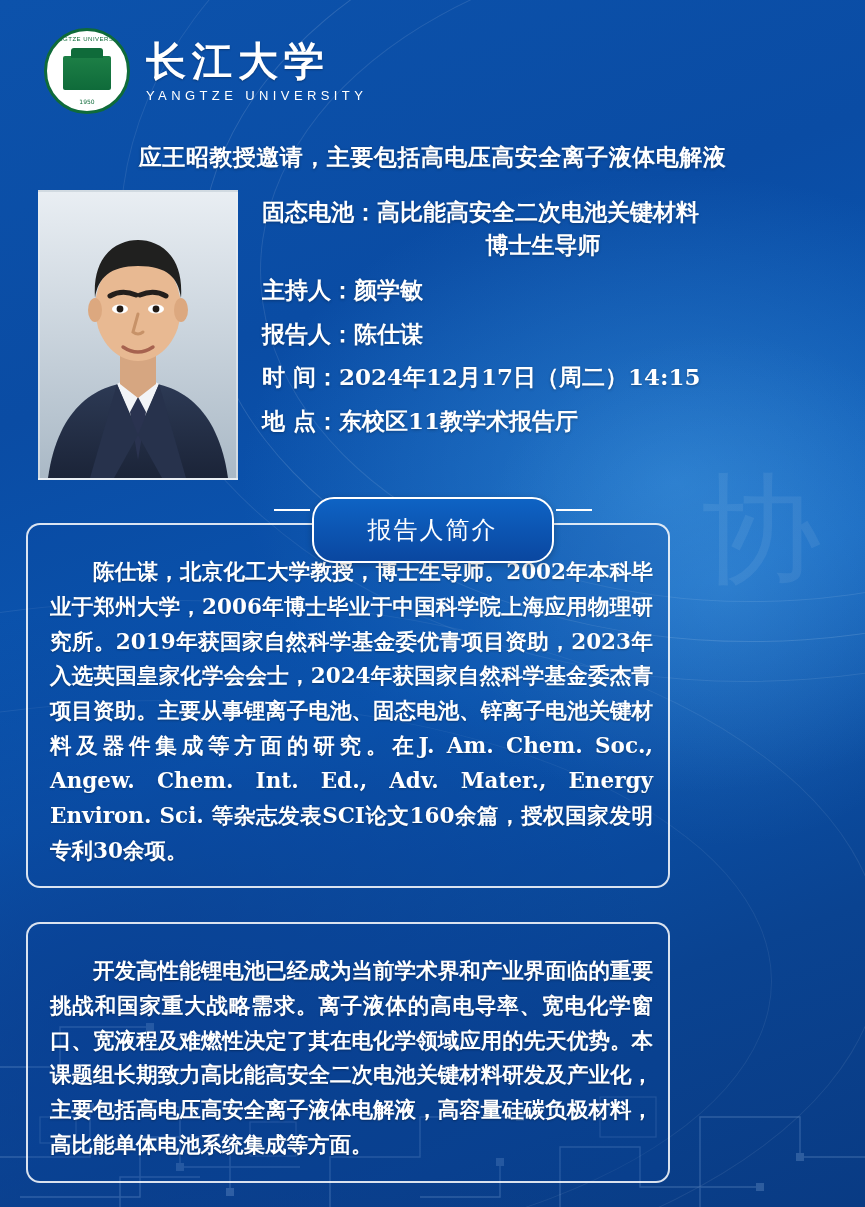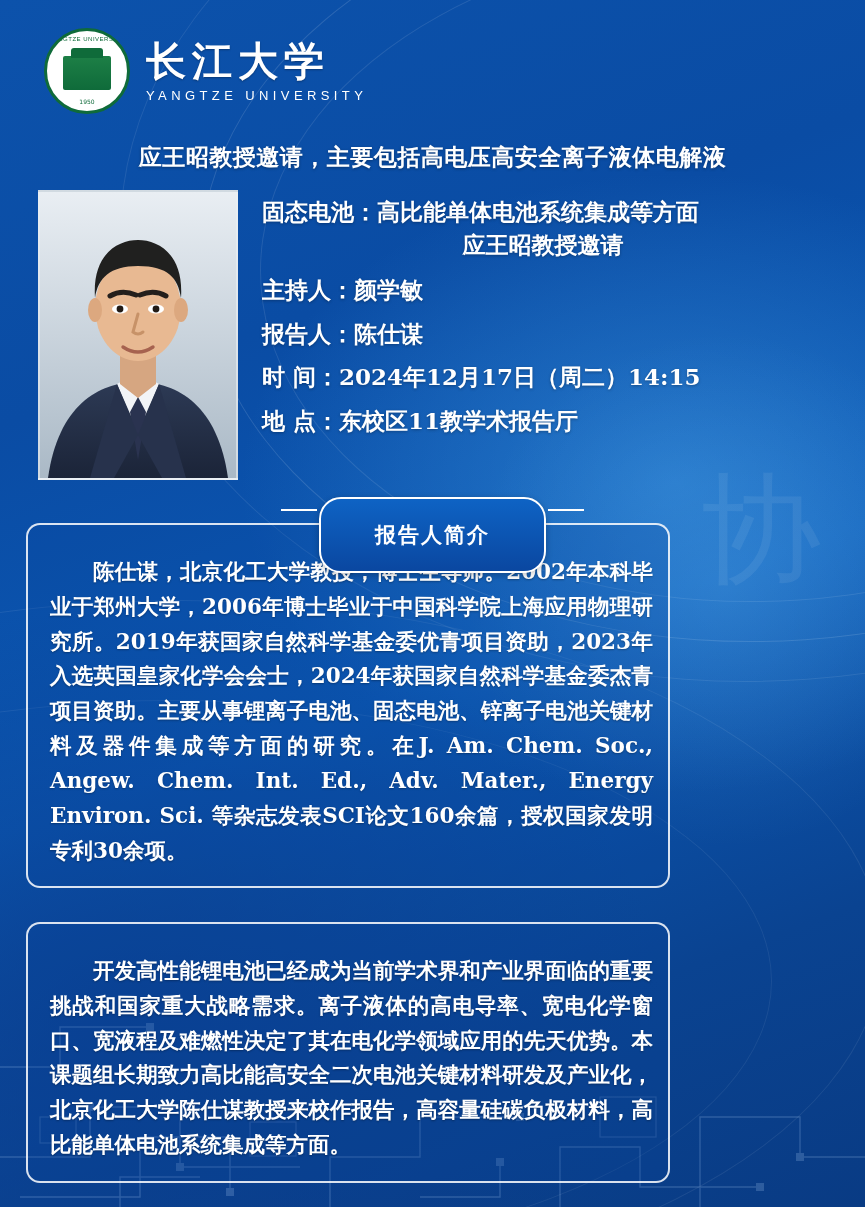--- a/index.html
+++ b/index.html
@@ -203,28 +203,28 @@
   
   .banner-wrap {
     position: absolute;
     left: 0; right: 0;
     text-align: center;
     z-index: 5;
   }
   .banner {
     display: inline-block;
     position: relative;
-    padding: 22px 54px;
+    padding: 15px 54px;
     background: linear-gradient(#0e63c4, #0a47a0);
     border: 2px solid #ffffff;
     border-radius: 22px;
     color: #fff;
     font-family: "DejaVu Serif", serif;
-    font-weight: bold;
-    font-size: 21px;
+    font-weight: normal;
+    font-size: 24px;
     letter-spacing: 2px;
     box-shadow: 0 2px 6px rgba(0,0,0,0.25);
   }
   .banner:before, .banner:after {
     content: "";
     position: absolute;
     top: 10px;
     width: 36px;
     height: 0;
     border-top: 2px solid #ffffff;
@@ -355,33 +355,33 @@
       <circle cx="116" cy="117" r="3.4" fill="#221a15"></circle>
 
       <path d="M98 122 l-5 18 q5 4 10 0" stroke="#c79268" stroke-width="3" fill="none" stroke-linecap="round"></path>
 
       <path d="M83 155 q15 10 30 0" stroke="#a6624f" stroke-width="3.4" fill="none" stroke-linecap="round"></path>
     </svg>
   </div>
 
   <div class="info">
     <div class="topic">
-      <span>固态电池：</span><span>高比能单体电池系统集成等方面</span>
-      <span class="topic-l2">应王昭教授邀请</span>
+      <span>固态电池：</span><span>高比能高安全二次电池关键材料</span>
+      <span class="topic-l2">博士生导师</span>
     </div>
     <div class="row">主持人：颜学敏</div>
     <div class="row">报告人：陈仕谋</div>
     <div class="row">时 间：2024年12月17日（周二）14:15</div>
     <div class="row">地 点：东校区11教学术报告厅</div>
   </div>
 
   <div class="banner-wrap" style="top:497px;">
     <span class="banner">报告人简介</span>
   </div>
   <div class="panel" id="speaker-bio-panel">
     <p>陈仕谋，北京化工大学教授，博士生导师。2002年本科毕业于郑州大学，2006年博士毕业于中国科学院上海应用物理研究所。2019年获国家自然科学基金委优青项目资助，2023年入选英国皇家化学会会士，2024年获国家自然科学基金委杰青项目资助。主要从事锂离子电池、固态电池、锌离子电池关键材料及器件集成等方面的研究。在J. Am. Chem. Soc., Angew. Chem. Int. Ed., Adv. Mater., Energy Environ. Sci. 等杂志发表SCI论文160余篇，授权国家发明专利30余项。</p>
   </div>
 
   <div class="panel" id="talk-abstract-panel">
-    <p>开发高性能锂电池已经成为当前学术界和产业界面临的重要挑战和国家重大战略需求。离子液体的高电导率、宽电化学窗口、宽液程及难燃性决定了其在电化学领域应用的先天优势。本课题组长期致力高比能高安全二次电池关键材料研发及产业化，北京化工大学陈仕谋教授来校作报告，高容量硅碳负极材料，高比能单体电池系统集成等方面。</p>
+    <p>开发高性能锂电池已经成为当前学术界和产业界面临的重要挑战和国家重大战略需求。离子液体的高电导率、宽电化学窗口、宽液程及难燃性决定了其在电化学领域应用的先天优势。本课题组长期致力高比能高安全二次电池关键材料研发及产业化，主要包括高电压高安全离子液体电解液，高容量硅碳负极材料，高比能单体电池系统集成等方面。</p>
   </div>
 
 </div>
 
 </body></html>

